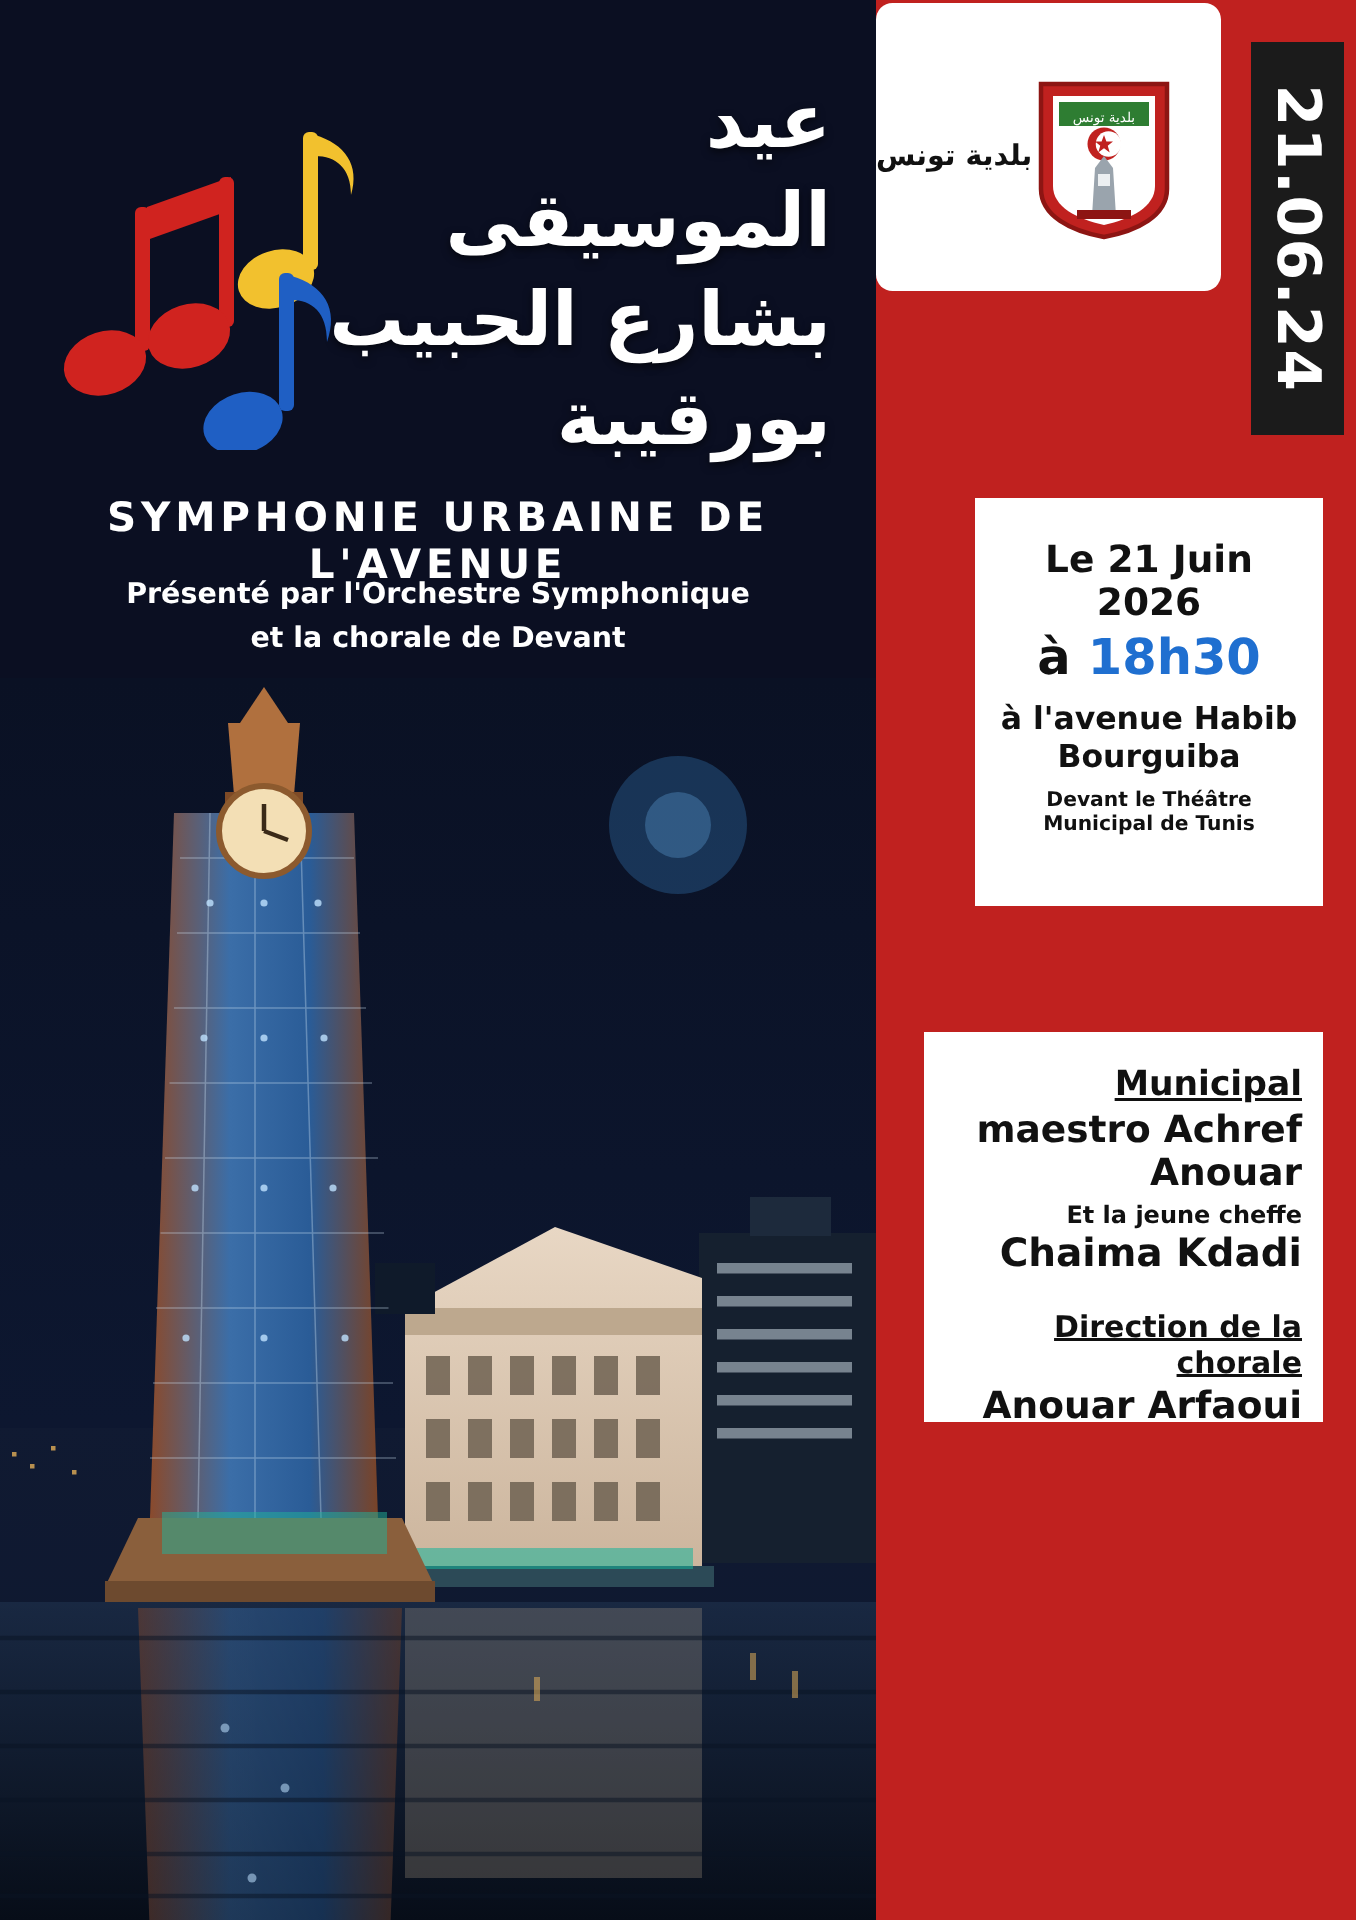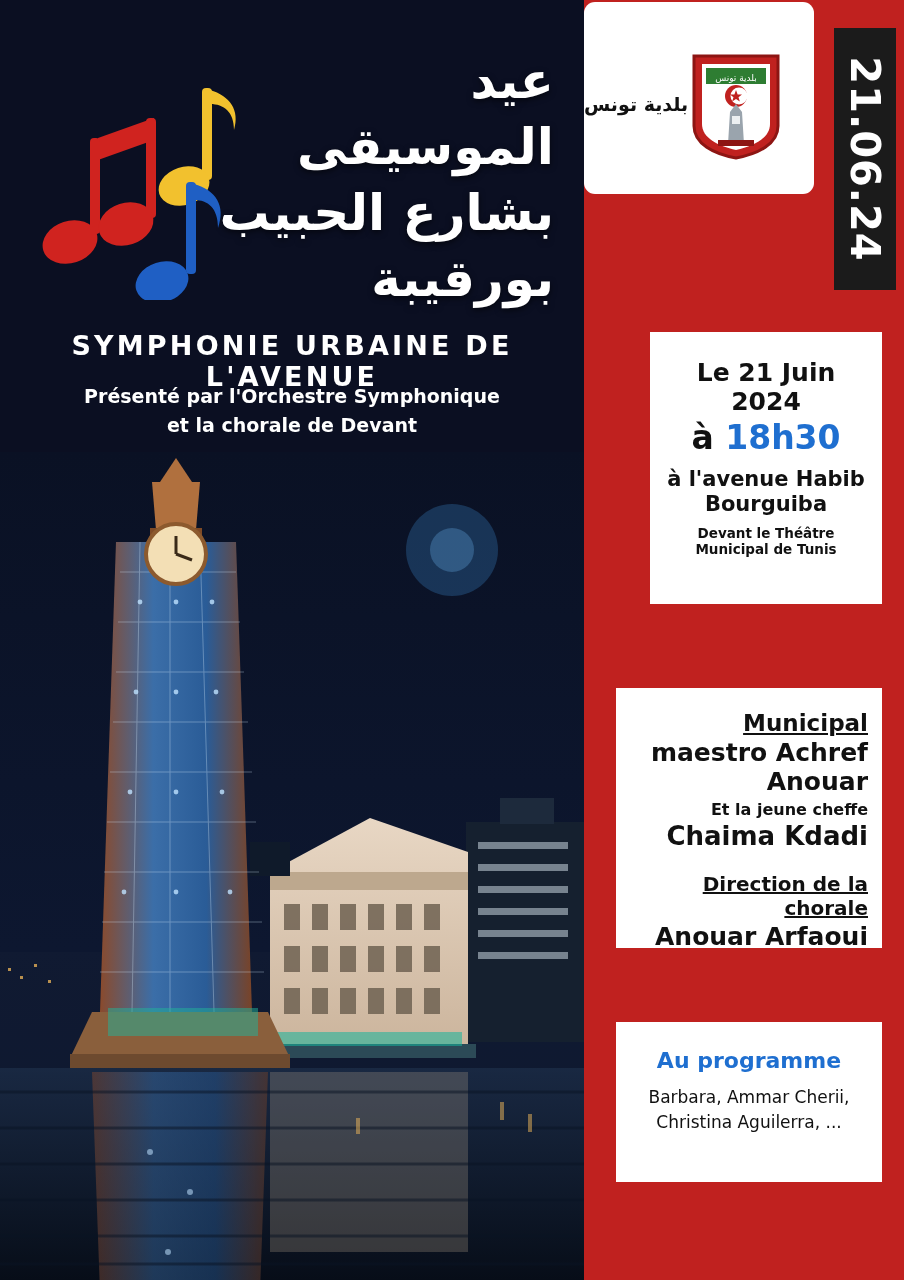--- a/index.html
+++ b/index.html
@@ -436,39 +436,32 @@
           <rect x="30" y="88" width="36" height="6" fill="#8d1513"></rect>
         </svg>
       </div>
     </div>
 
     <div class="date-strip">
       <span>21.06.24</span>
     </div>
 
     <div class="card card-when">
-      <div class="when-l1">Le 21 Juin 2024</div>
+      <div class="when-l1">Le 21 Juin 2026</div>
       <div class="when-l2">
         <span>à </span><span class="hour">18h30</span>
       </div>
       <div class="when-l3">à l'avenue Habib Bourguiba</div>
       <div class="when-l4">Devant le Théâtre Municipal de Tunis</div>
     </div>
 
     <div class="card card-direction">
       <div class="dir-head">Municipal</div>
       <div class="dir-name">maestro Achref Anouar</div>
       <div class="dir-small">Et la jeune cheffe</div>
       <div class="dir-name2">Chaima Kdadi</div>
       <div class="dir-head2">Direction de la chorale</div>
       <div class="dir-name3">Anouar Arfaoui</div>
     </div>
 
-    <div class="card card-program">
-      <div class="prog-head">Au programme</div>
-      <div class="prog-list">
-        <div>Barbara, Ammar Cherii,</div>
-        <div>Christina Aguilerra, ...</div>
-      </div>
-    </div>
 
   </div>
 </div>
 
 </body></html>

